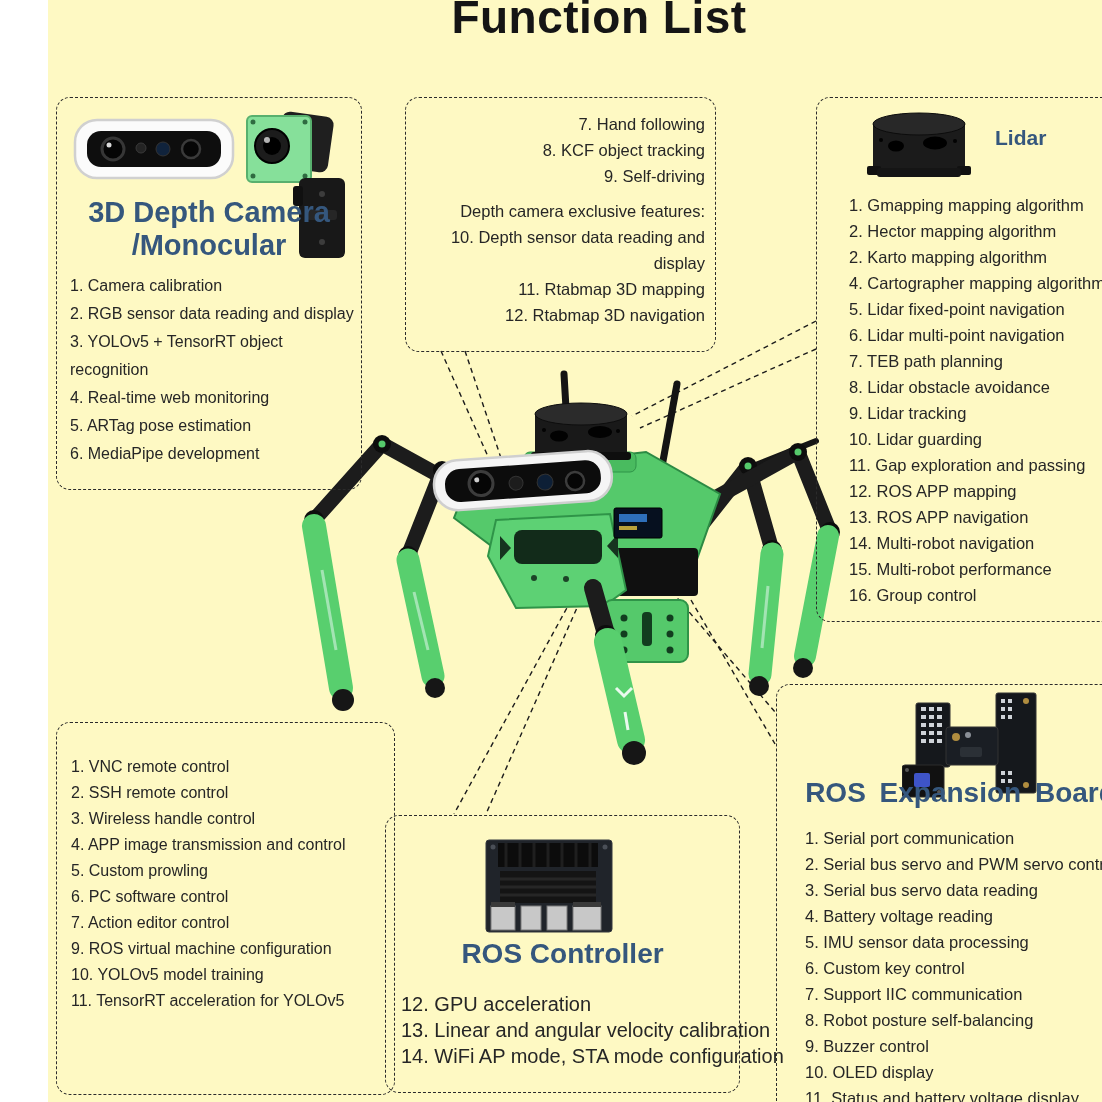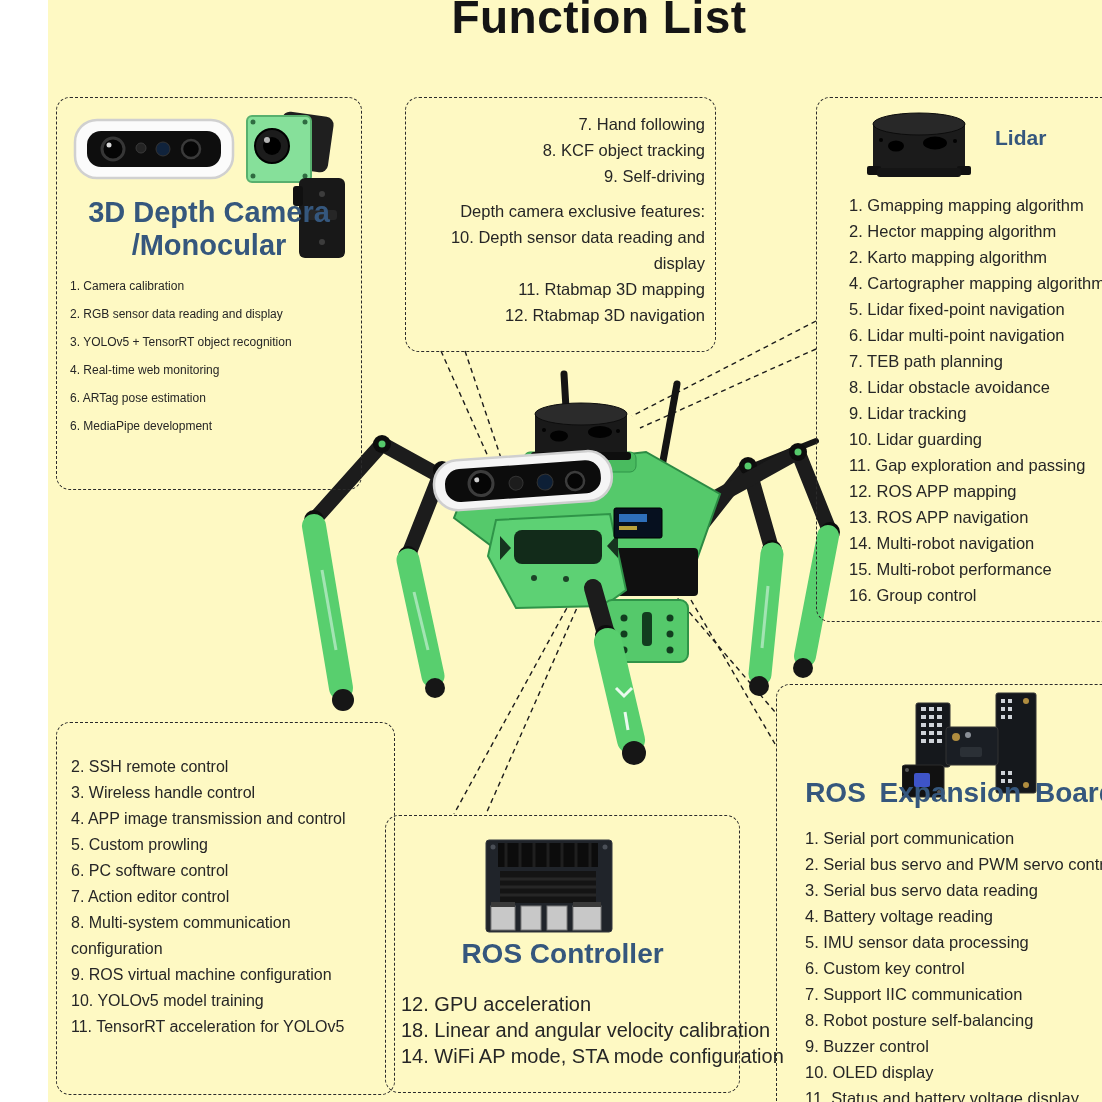--- a/index.html
+++ b/index.html
@@ -4,21 +4,21 @@
 <style>
   html,body{margin:0;padding:0;background:#ffffff;}
   .canvas{position:relative;width:1102px;height:1102px;background:#fef9c3;overflow:hidden;
           font-family:"Liberation Sans",sans-serif;color:#232323;margin-left:48px;}
   .art{position:absolute;left:0;top:0;z-index:0;}
   h1.page-title{position:absolute;left:0;right:0;top:-10px;margin:0;text-align:center;
      font-size:46px;font-weight:800;color:#151515;letter-spacing:.5px;z-index:2;}
   .box{position:absolute;border:1.6px dashed #2b2b2b;border-radius:14px;box-sizing:border-box;z-index:1;background:transparent;}
   .box ul{list-style:none;margin:0;padding:0;}
   .box li{color:#262626;}
-  .fs16 li{font-size:12px;line-height:28px;}
+  .fs16 li{font-size:16px;line-height:28px;}
   .lh26 li{font-size:16.5px;line-height:26px;}
   .nowrap li{white-space:nowrap;}
   .sec-title{margin:0;color:#35577d;font-weight:700;}
   
   #box-a{left:8px;top:97px;width:306px;height:393px;}
   #box-a .imgs{position:absolute;left:10px;top:12px;}
   #box-a h2{position:absolute;left:0;top:98px;width:100%;text-align:center;font-size:29px;line-height:33px;}
   #box-a ul{position:absolute;left:13px;top:174px;width:292px;}
   
   #box-b{left:357px;top:97px;width:311px;height:255px;padding:13px 10px 0 16px;}
@@ -192,21 +192,21 @@
     <h2 class="sec-title">
       <span>3D Depth Camera</span><br>
       <span>/Monocular</span>
     </h2>
     <ul class="fs16">
 
     <li>1. Camera calibration</li>
         <li>2. RGB sensor data reading and display</li>
         <li>3. YOLOv5 + TensorRT object recognition</li>
         <li>4. Real-time web monitoring</li>
-        <li>6. ARTag pose estimation</li>
+        <li>5. ARTag pose estimation</li>
         <li>6. MediaPipe development</li>
       </ul>
   </section>
 
   <section class="box" id="box-b">
     <ul>
 
     <li>7. Hand following</li>
         <li>8. KCF object tracking</li>
         <li>9. Self-driving</li>
@@ -250,27 +250,27 @@
         <li>13. ROS APP navigation</li>
         <li>14. Multi-robot navigation</li>
         <li>15. Multi-robot performance</li>
         <li>16. Group control</li>
       </ul>
   </section>
 
   <section class="box" id="box-d">
     <ul>
 
+    <li>1. VNC remote control</li>
         <li>2. SSH remote control</li>
         <li>3. Wireless handle control</li>
         <li>4. APP image transmission and control</li>
         <li>5. Custom prowling</li>
         <li>6. PC software control</li>
         <li>7. Action editor control</li>
-        <li>8. Multi-system communication configuration</li>
         <li>9. ROS virtual machine configuration</li>
         <li>10. YOLOv5 model training</li>
         <li>11. TensorRT acceleration for YOLOv5</li>
       </ul>
   </section>
 
   <section class="box" id="box-e">
     <svg class="imgs" width="130" height="96" viewBox="0 0 130 96">
       <rect x="2" y="2" width="126" height="92" rx="3" fill="#20242a" stroke="#35393f"></rect>
       <rect x="14" y="5" width="100" height="24" fill="#0c0c0c"></rect>
@@ -291,21 +291,21 @@
       <rect x="37" y="68" width="20" height="24" fill="#c8c8c8" stroke="#7a7a7a"></rect>
       <rect x="63" y="68" width="20" height="24" fill="#c8c8c8" stroke="#7a7a7a"></rect>
       <rect x="89" y="68" width="28" height="24" fill="#c8c8c8" stroke="#7a7a7a"></rect>
       <rect x="7" y="64" width="24" height="5" fill="#3a3a3a"></rect>
       <rect x="89" y="64" width="28" height="5" fill="#3a3a3a"></rect>
     </svg>
     <h2 class="sec-title">ROS Controller</h2>
     <ul class="nowrap">
 
     <li>12. GPU acceleration</li>
-        <li>18. Linear and angular velocity calibration</li>
+        <li>13. Linear and angular velocity calibration</li>
         <li>14. WiFi AP mode, STA mode configuration</li>
       </ul>
   </section>
 
   <section class="box" id="box-f">
     <svg class="imgs" width="140" height="108" viewBox="0 0 140 108">
       <rect x="14" y="12" width="34" height="64" rx="2" fill="#15181c" stroke="#333"></rect>
       <g fill="#cfd3d8">
         <rect x="19" y="16" width="5" height="4"></rect>
           <rect x="27" y="16" width="5" height="4"></rect>

